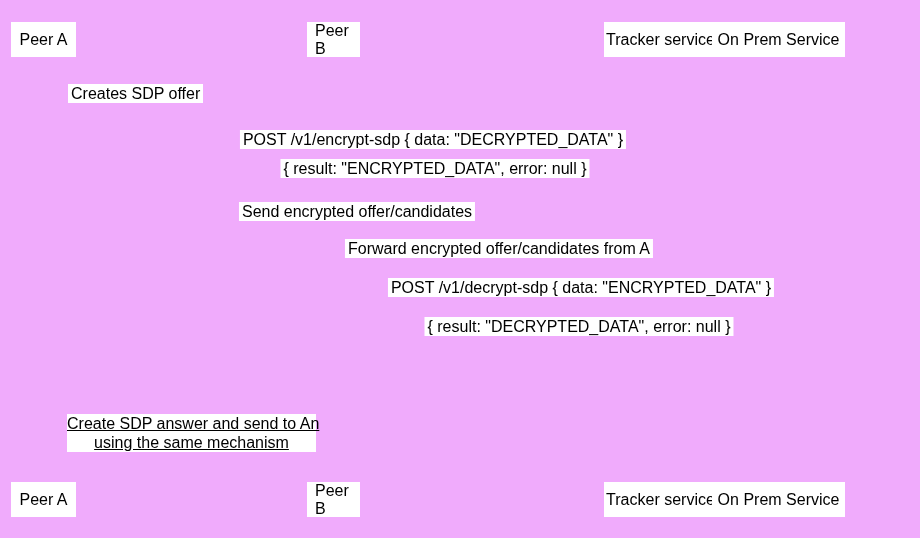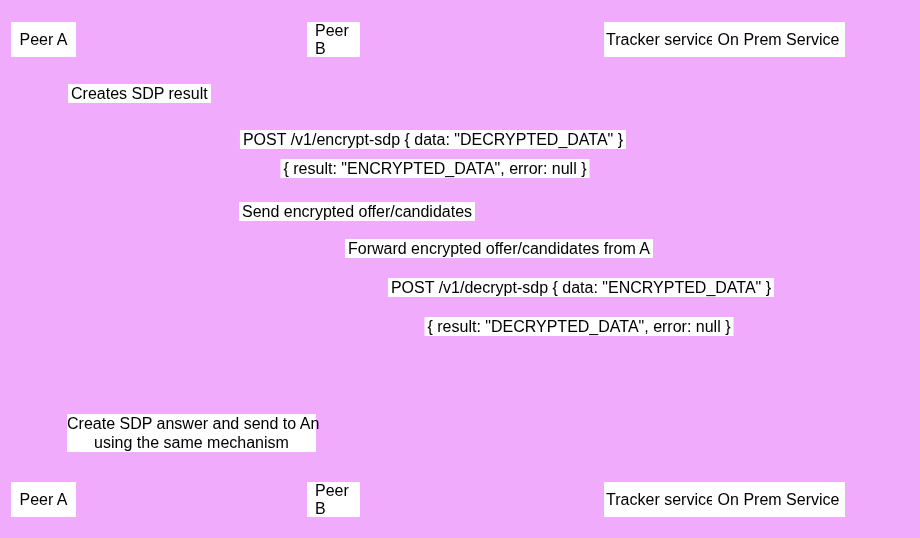--- a/index.html
+++ b/index.html
@@ -65,41 +65,42 @@
     background: #ffffff;
     color: #000000;
     font-size: 16px;
     line-height: 19px;
     text-align: center;
     box-sizing: border-box;
   }
   .note-box .note-line {
     display: block;
     white-space: nowrap;
+    text-decoration: underline;
   }
 </style>
 </head>
 <body>
 
 <div class="diagram">
 
   <div class="actor-box actor-top actor-peer-a">
     <span>Peer A</span>
   </div>
   <div class="actor-box actor-top actor-peer-b">
     <span>Peer B</span>
   </div>
   <div class="actor-box actor-top actor-tracker">
     <span>Tracker service</span>
   </div>
   <div class="actor-box actor-top actor-onprem">
     <span>On Prem Service</span>
   </div>
 
-  <div class="msg-label msg-0">Creates SDP result</div>
+  <div class="msg-label msg-0">Creates SDP offer</div>
   <div class="msg-label msg-centered msg-1">POST /v1/encrypt-sdp { data: "DECRYPTED_DATA" }</div>
   <div class="msg-label msg-centered msg-2">{ result: "ENCRYPTED_DATA", error: null }</div>
   <div class="msg-label msg-centered msg-3">Send encrypted offer/candidates</div>
   <div class="msg-label msg-centered msg-4">Forward encrypted offer/candidates from A</div>
   <div class="msg-label msg-centered msg-5">POST /v1/decrypt-sdp { data: "ENCRYPTED_DATA" }</div>
   <div class="msg-label msg-centered msg-6">{ result: "DECRYPTED_DATA", error: null }</div>
 
   <div class="note-box">
     <span class="note-line">Create SDP answer and send to An</span>
     <span class="note-line">using the same mechanism</span>

